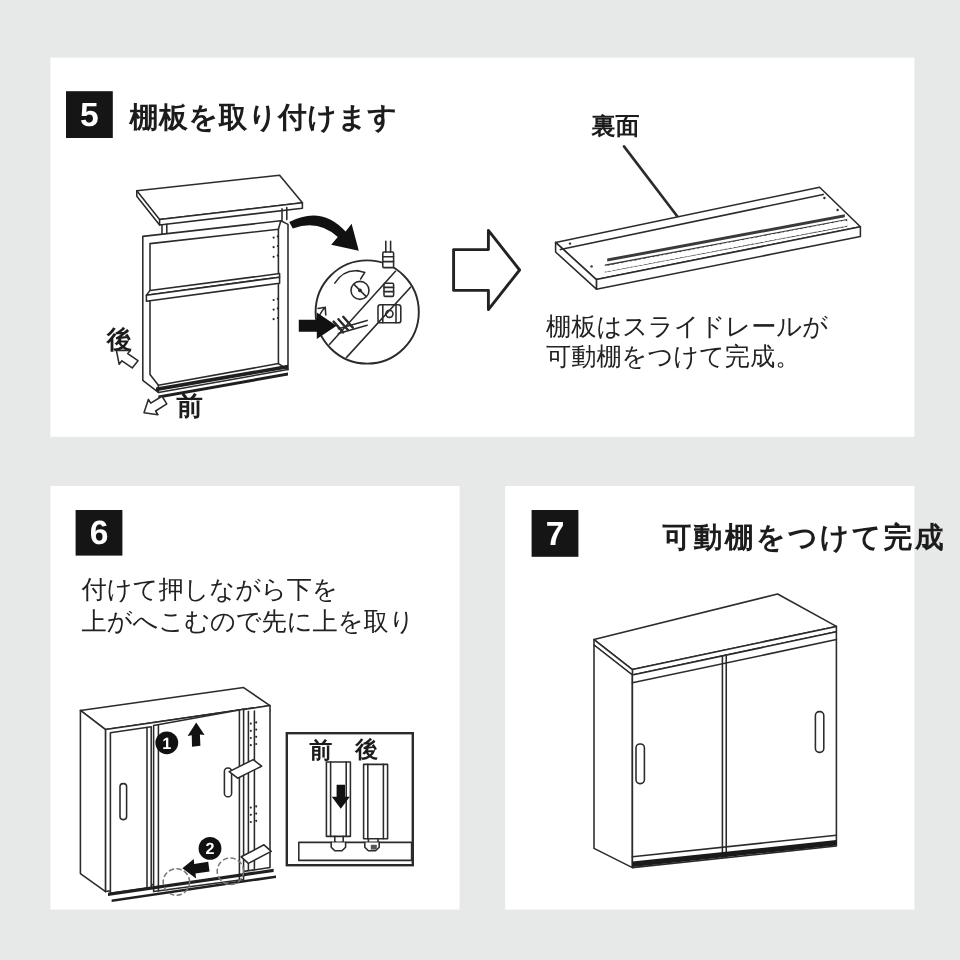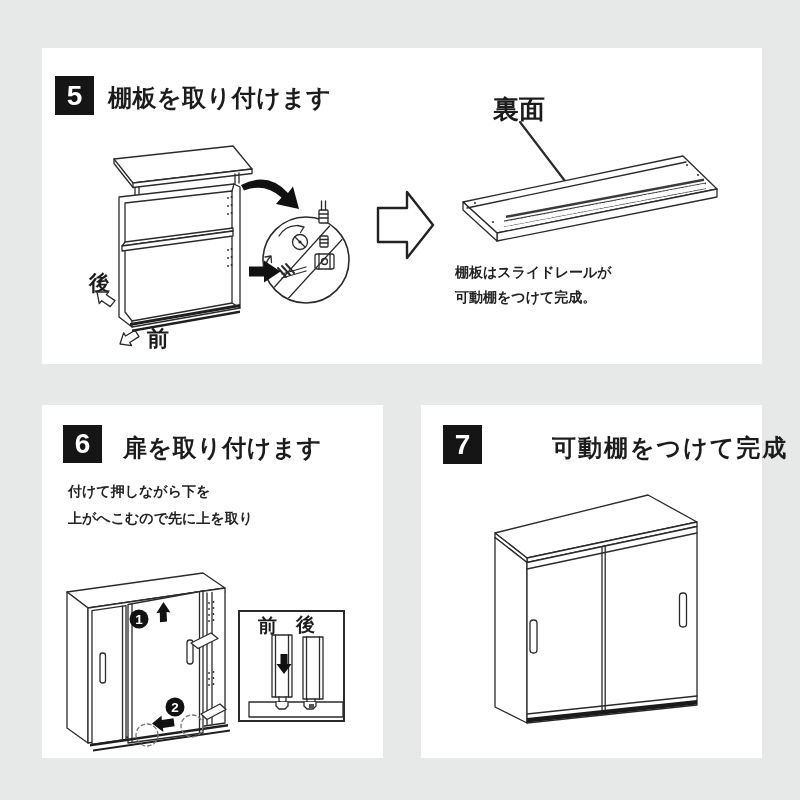--- a/index.html
+++ b/index.html
@@ -13,21 +13,21 @@
   .sq{
     position:absolute;background:#151515;color:#ffffff;
     display:flex;align-items:center;justify-content:center;
     font-weight:bold;font-size:28px;line-height:1;
   }
   .title{
     position:absolute;font-weight:bold;font-size:24px;
     letter-spacing:0.5px;white-space:nowrap;color:#1c1c1c;text-align:center;
   }
   .bodytext{
-    position:absolute;font-weight:bold;font-size:14px;line-height:26px;
+    position:absolute;font-weight:normal;font-size:21px;line-height:26px;
     white-space:nowrap;color:#222;
   }
   .smalllabel{
     position:absolute;font-weight:bold;white-space:nowrap;color:#1c1c1c;
   }
   .inset-box{
     position:absolute;left:238px;top:610px;width:103px;height:108px;
     background:#fff;border:2px solid #2b2b2b;
   }
   svg{position:absolute;overflow:visible;}
@@ -37,21 +37,21 @@
 </head>
 <body>
 
 <div class="panel" style="left:42px;top:48px;width:720px;height:316px;">
 
   <div class="sq" style="left:13px;top:28px;width:39px;height:39px;">
     <span>5</span>
   </div>
   <div class="title" style="left:66px;top:34px;">棚板を取り付けます</div>
 
-  <div class="smalllabel" style="left:451px;top:44px;font-size:26px;">裏面</div>
+  <div class="smalllabel" style="left:451px;top:44px;font-size:20px;">裏面</div>
 
   <div class="bodytext" style="left:413px;top:212px;line-height:25px;">
     <div>棚板はスライドレールが</div>
     <div>可動棚をつけて完成。</div>
   </div>
 </div>
 
 <svg style="left:85px;top:140px;" width="280" height="215" viewBox="0 0 280 215">
   <g class="line-art">
 
@@ -151,21 +151,20 @@
       <circle cx="247" cy="80" r="1"></circle>
         <circle cx="258" cy="90" r="1"></circle>
     </g>
   </g>
 </svg>
 
 <div class="panel" style="left:42px;top:405px;width:341px;height:353px;">
   <div class="sq" style="left:21px;top:20px;width:39px;height:38px;">
     <span>6</span>
   </div>
-  <div class="title" style="left:81px;top:27px;">扉を取り付けます</div>
   <div class="bodytext" style="left:26px;top:73px;line-height:27px;">
     <div>付けて押しながら下を</div>
     <div>上がへこむので先に上を取り</div>
   </div>
 </div>
 
 <svg style="left:60px;top:563px;" width="180" height="195" viewBox="0 0 180 195">
   <g class="line-art">
     <polygon points="7,29 143,10 165,25 28,45" fill="#fff"></polygon>
     <line x1="28" y1="49" x2="165" y2="29"></line>

